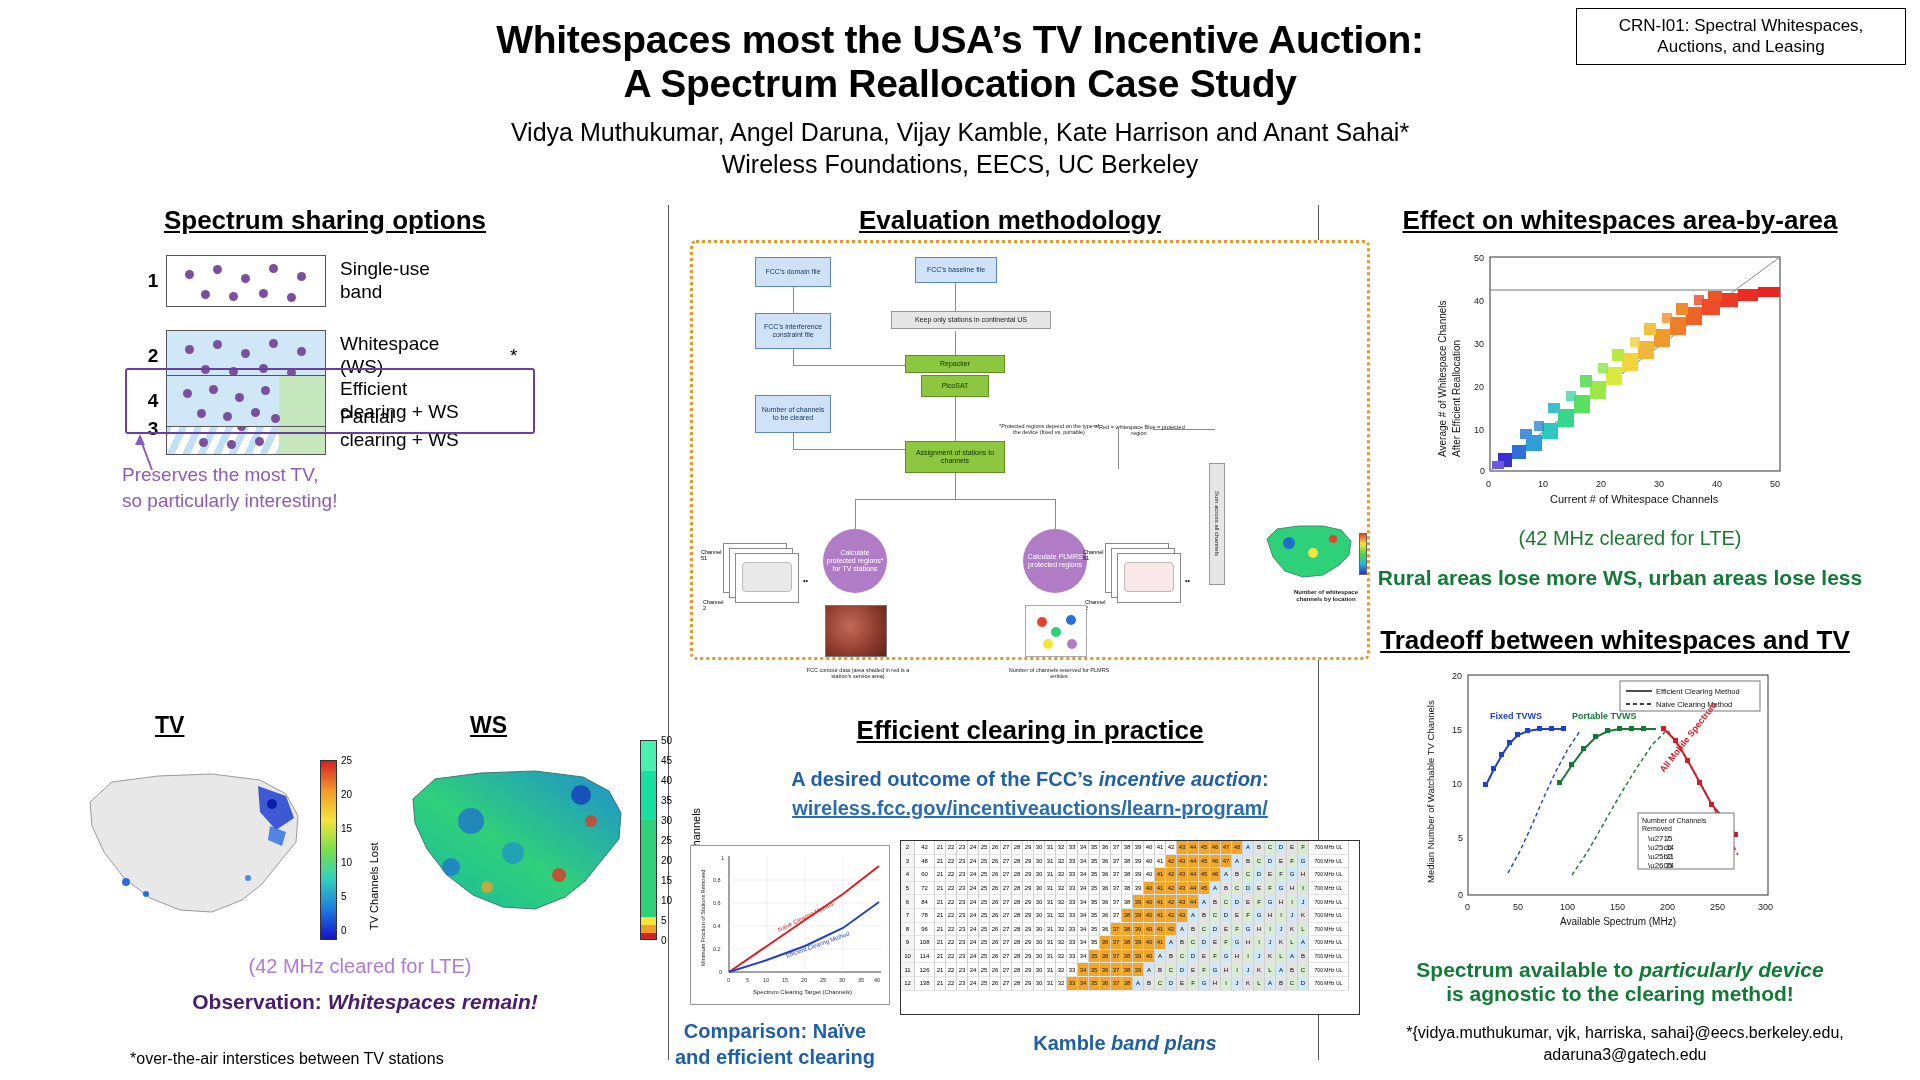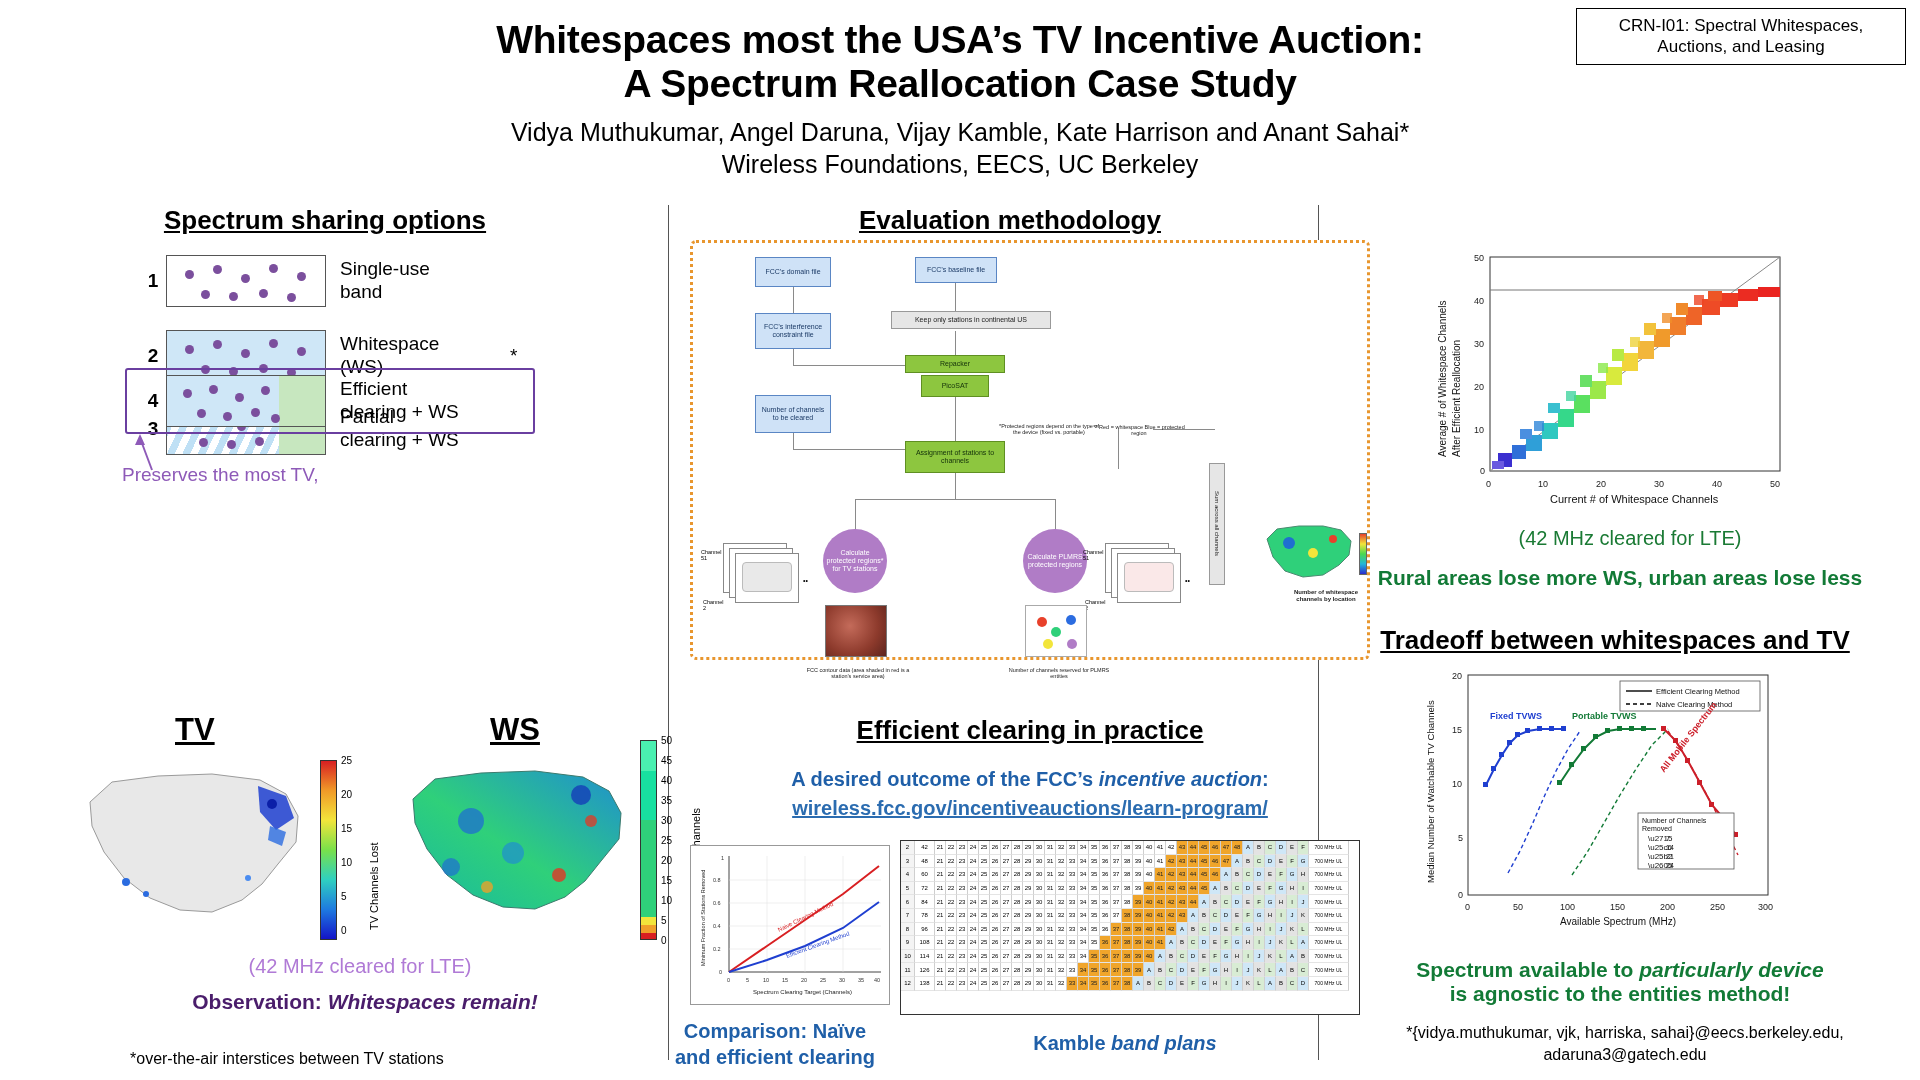--- a/index.html
+++ b/index.html
@@ -49,21 +49,21 @@
   .opt4-frame {
     position: absolute; left: 125px; top: 368px; width: 410px; height: 66px;
     border: 2px solid #6a3fa0; border-radius: 3px;
   }
   .arrow-note { position: absolute; left: 122px; top: 462px; width: 330px;
     color: #8e5ab8; font-size: 19px; line-height: 1.35; }
   .arrow-svg { position: absolute; left: 128px; top: 432px; }
 
   #clearing-head { position: absolute; left: 105px; top: 530px; width: 440px; }
 
-  .map-label { position: absolute; font-size: 31px; font-weight: bold; text-decoration: underline; margin-left: 20px; }
+  .map-label { position: absolute; font-size: 23px; font-weight: bold; text-decoration: underline; }
 
   .cbar { position: absolute; width: 17px; border: 1px solid #333; }
   .cbar-ticks { position: absolute; font-size: 10px; line-height: 1; }
   .cbar-title { position: absolute; font-size: 11px; transform: rotate(-90deg); transform-origin: left top; white-space: nowrap; }
 
   .purple-note { position: absolute; color: #b07ad6; font-size: 20px; text-align: center; }
   .obs-note { position: absolute; color: #4a1d6b; font-size: 21px; font-weight: bold; text-align: center; }
   .footnote-left { position: absolute; left: 130px; top: 1050px; font-size: 16px; }
 
   
@@ -213,20 +213,21 @@
       <div>clearing + WS</div>
     </div>
   </div>
 
   <svg class="arrow-svg" width="40" height="40" viewBox="0 0 40 40">
     <line x1="24" y1="38" x2="12" y2="6" stroke="#8e5ab8" stroke-width="2"></line>
     <polygon points="12,2 7,13 17,13" fill="#8e5ab8"></polygon>
   </svg>
   <div class="arrow-note">
     <div>Preserves the most TV,</div>
+    <div>so particularly interesting!</div>
   </div>
 
 
   <div class="map-label" style="left:155px; top:712px;">TV</div>
   <div class="map-label" style="left:470px; top:712px;">WS</div>
 
   <svg style="position:absolute; left:72px; top:760px;" width="250" height="190" viewBox="0 0 250 190">
     <path d="M18,42 L40,22 L86,16 L140,14 L188,20 L214,34 L226,56 L224,82 L206,104 L190,124 L170,140
              L140,152 L108,150 L78,138 L52,118 L32,92 L20,66 Z" fill="#e8e8e8" stroke="#9a9a9a" stroke-width="1"></path>
     <path d="M186,26 L214,36 L222,58 L204,70 L188,52 Z" fill="#1f3fd0" opacity="0.85"></path>
@@ -849,20 +850,21 @@
           <div class="bp-cell" style="width: 11px; background: rgb(216, 236, 212);">C</div>
           <div class="bp-cell" style="width: 11px; background: rgb(207, 231, 247);">D</div>
           <div class="bp-cell" style="width: 40px; font-size: 5px;">700 MHz UL</div>
         </div>
       </div>
   </div>
   <div class="cap-blue" style="left:960px; top:1030px; width:330px; text-align:center;">
     <span>Kamble </span><em>band plans</em>
   </div>
 
+  <div class="sec-head" id="area-head">Effect on whitespaces area-by-area</div>
 
   <div class="scatter-box" style="left:1430px; top:245px; width:390px; height:270px;">
     <svg width="390" height="270" viewBox="0 0 390 270">
       <rect x="60" y="12" width="290" height="214" fill="#fff" stroke="#333" stroke-width="1"></rect>
       <line x1="60" y1="45" x2="350" y2="45" stroke="#777" stroke-width="1"></line>
       <line x1="60" y1="226" x2="350" y2="12" stroke="#888" stroke-width="1"></line>
       <g>
         <rect x="68" y="208" width="14" height="14" fill="#3b2fd0"></rect>
         <rect x="82" y="200" width="14" height="14" fill="#2f6fd8"></rect>
         <rect x="96" y="190" width="16" height="16" fill="#2f9fd8"></rect>
@@ -998,21 +1000,21 @@
           <text x="290" y="245">250</text>
         <text x="338" y="245">300</text>
       </g>
       <text x="140" y="260" font-size="10" fill="#111">Available Spectrum (MHz)</text>
       <text x="14" y="218" font-size="9.5" fill="#111" transform="rotate(-90 14 218)">Median Number of Watchable TV Channels</text>
     </svg>
   </div>
 
   <div style="position:absolute; left:1330px; top:958px; width:580px; text-align:center; font-size:21px;" class="green-bold">
     <div><span>Spectrum available to </span><em>particularly device</em></div>
-    <div>is agnostic to the entities method!</div>
+    <div>is agnostic to the clearing method!</div>
   </div>
 
   <div class="footnote-right">
     <div>*{vidya.muthukumar, vjk, harriska, sahai}@eecs.berkeley.edu,</div>
     <div>adaruna3@gatech.edu</div>
   </div>
 
 </div>
 
 </body></html>

